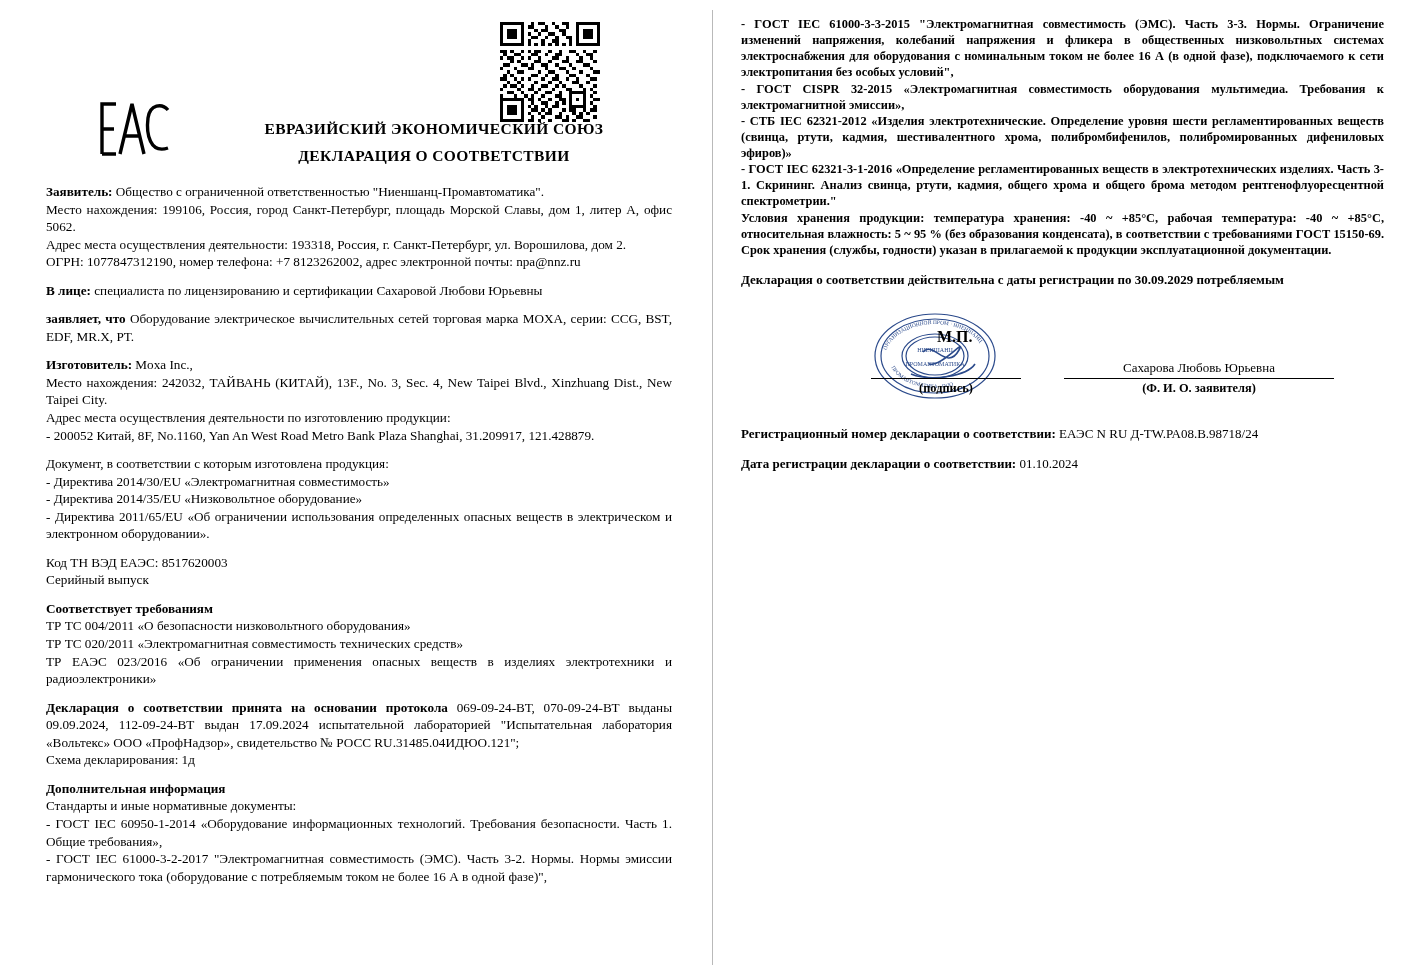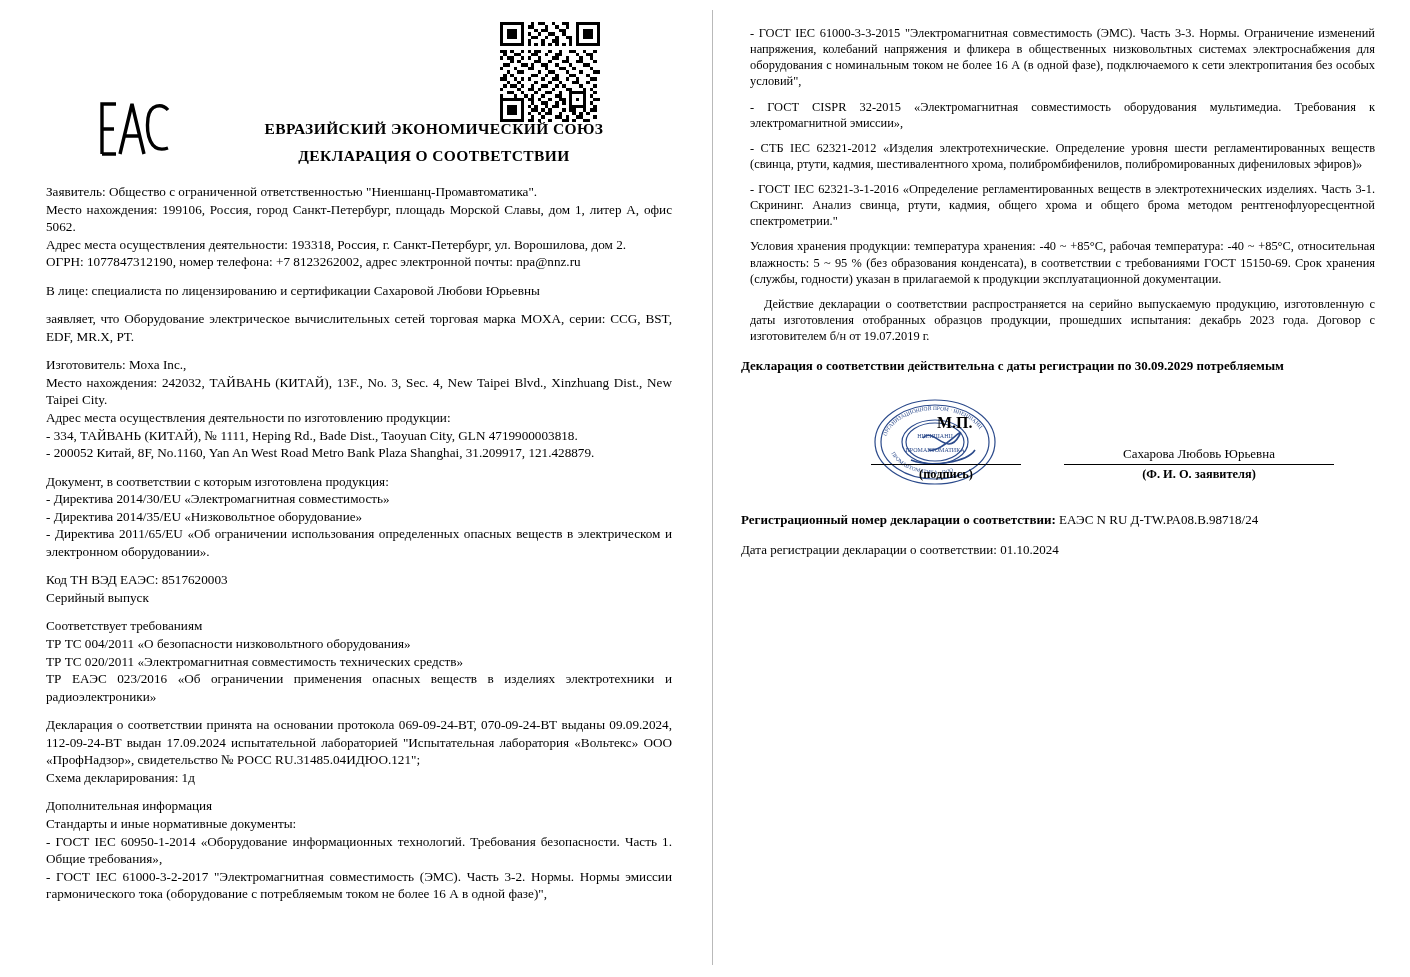--- a/index.html
+++ b/index.html
@@ -78,29 +78,29 @@
   .body-text {
     font-size: 13.2px;
     line-height: 1.33;
     text-align: justify;
     margin-top: 18px;
   }
   .body-text p {
     margin: 0;
   }
   .gap { height: 11px; }
-  b { font-weight: normal; }
+  b { font-weight: bold; }
 
   
   .rtext {
     font-size: 12.4px;
     line-height: 1.3;
     text-align: justify;
   }
-  .rtext p { margin: 9px; }
+  .rtext p { margin: 0; font-weight: bold; }
   .indent { text-indent: 14px; }
 
   .valid-line {
     font-weight: bold;
     font-size: 13px;
     margin-top: 14px;
   }
 
   
   .sign-area {
@@ -416,21 +416,20 @@
       <div class="gap"></div>
       <p><b>В лице:</b><span> специалиста по лицензированию и сертификации Сахаровой Любови Юрьевны</span></p>
 
       <div class="gap"></div>
       <p><b>заявляет, что</b><span> Оборудование электрическое вычислительных сетей торговая марка MOXA, серии: CCG, BST, EDF, MR.X, PT.</span></p>
 
       <div class="gap"></div>
       <p><b>Изготовитель:</b><span> Moxa Inc.,</span></p>
       <p>Место нахождения: 242032, ТАЙВАНЬ (КИТАЙ), 13F., No. 3, Sec. 4, New Taipei Blvd., Xinzhuang Dist., New Taipei City.</p>
       <p>Адрес места осуществления деятельности по изготовлению продукции:</p>
-      <p>- 334, ТАЙВАНЬ (КИТАЙ), № 1111, Heping Rd., Bade Dist., Taoyuan City, GLN 4719900003818.</p>
       <p>- 200052 Китай, 8F, No.1160, Yan An West Road Metro Bank Plaza Shanghai, 31.209917, 121.428879.</p>
 
       <div class="gap"></div>
       <p>Документ, в соответствии с которым изготовлена продукция:</p>
       <p>- Директива 2014/30/EU «Электромагнитная совместимость»</p>
       <p>- Директива 2014/35/EU «Низковольтное оборудование»</p>
       <p>-  Директива  2011/65/EU  «Об  ограничении  использования  определенных  опасных  веществ  в электрическом и электронном оборудовании».</p>
 
       <div class="gap"></div>
       <p>Код ТН ВЭД ЕАЭС: 8517620003</p>
@@ -456,21 +455,20 @@
 
   <div class="divider"></div>
 
   <div class="col-right">
     <div class="rtext">
       <p>-  ГОСТ  IEC  61000-3-3-2015  "Электромагнитная  совместимость  (ЭМС).  Часть  3-3.  Нормы.  Ограничение изменений  напряжения,  колебаний  напряжения  и  фликера  в  общественных  низковольтных  системах электроснабжения для оборудования с номинальным током не более 16 А (в одной фазе), подключаемого к сети электропитания без особых условий",</p>
       <p>-  ГОСТ  CISPR  32-2015  «Электромагнитная  совместимость  оборудования  мультимедиа.  Требования  к электромагнитной эмиссии»,</p>
       <p>- СТБ IEC 62321-2012 «Изделия электротехнические. Определение уровня шести регламентированных веществ  (свинца,  ртути,  кадмия,  шестивалентного  хрома,  полибромбифенилов,  полибромированных дифениловых эфиров)»</p>
       <p>-  ГОСТ IEC 62321-3-1-2016 «Определение регламентированных веществ в электротехнических изделиях. Часть  3-1.  Скрининг.  Анализ  свинца,  ртути,  кадмия,  общего  хрома  и  общего  брома  методом рентгенофлуоресцентной спектрометрии."</p>
       <p>Условия  хранения  продукции:  температура  хранения:  -40  ~  +85°C,  рабочая  температура:  -40  ~  +85°C, относительная  влажность:  5 ~ 95 %  (без  образования  конденсата),  в  соответствии  с  требованиями  ГОСТ 15150-69.  Срок  хранения  (службы,  годности)  указан  в  прилагаемой  к  продукции  эксплуатационной документации.</p>
-      <p class="indent">Действие  декларации  о  соответствии  распространяется  на  серийно  выпускаемую  продукцию, изготовленную с даты изготовления отобранных образцов продукции, прошедших испытания: декабрь 2023 года. Договор с изготовителем б/н от 19.07.2019 г.</p>
     </div>
 
     <div class="valid-line">
       <span>Декларация о соответствии действительна с даты регистрации по</span><span> 30.09.2029 </span><span>потребляемым</span>
     </div>
 
     <div class="sign-area">
       <div class="stamp">
         <svg viewBox="0 0 128 88" width="128" height="88">
           <g stroke="#2b4a8b" fill="none" stroke-width="1.2">

